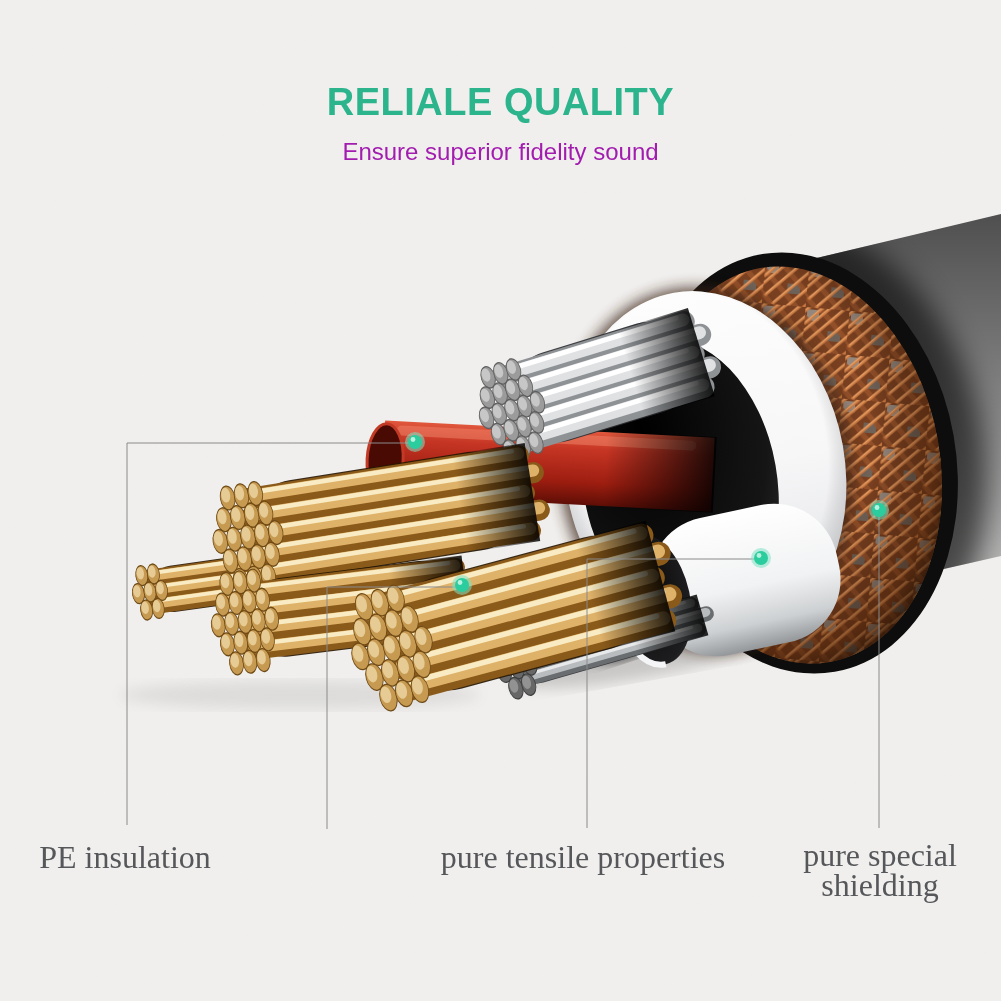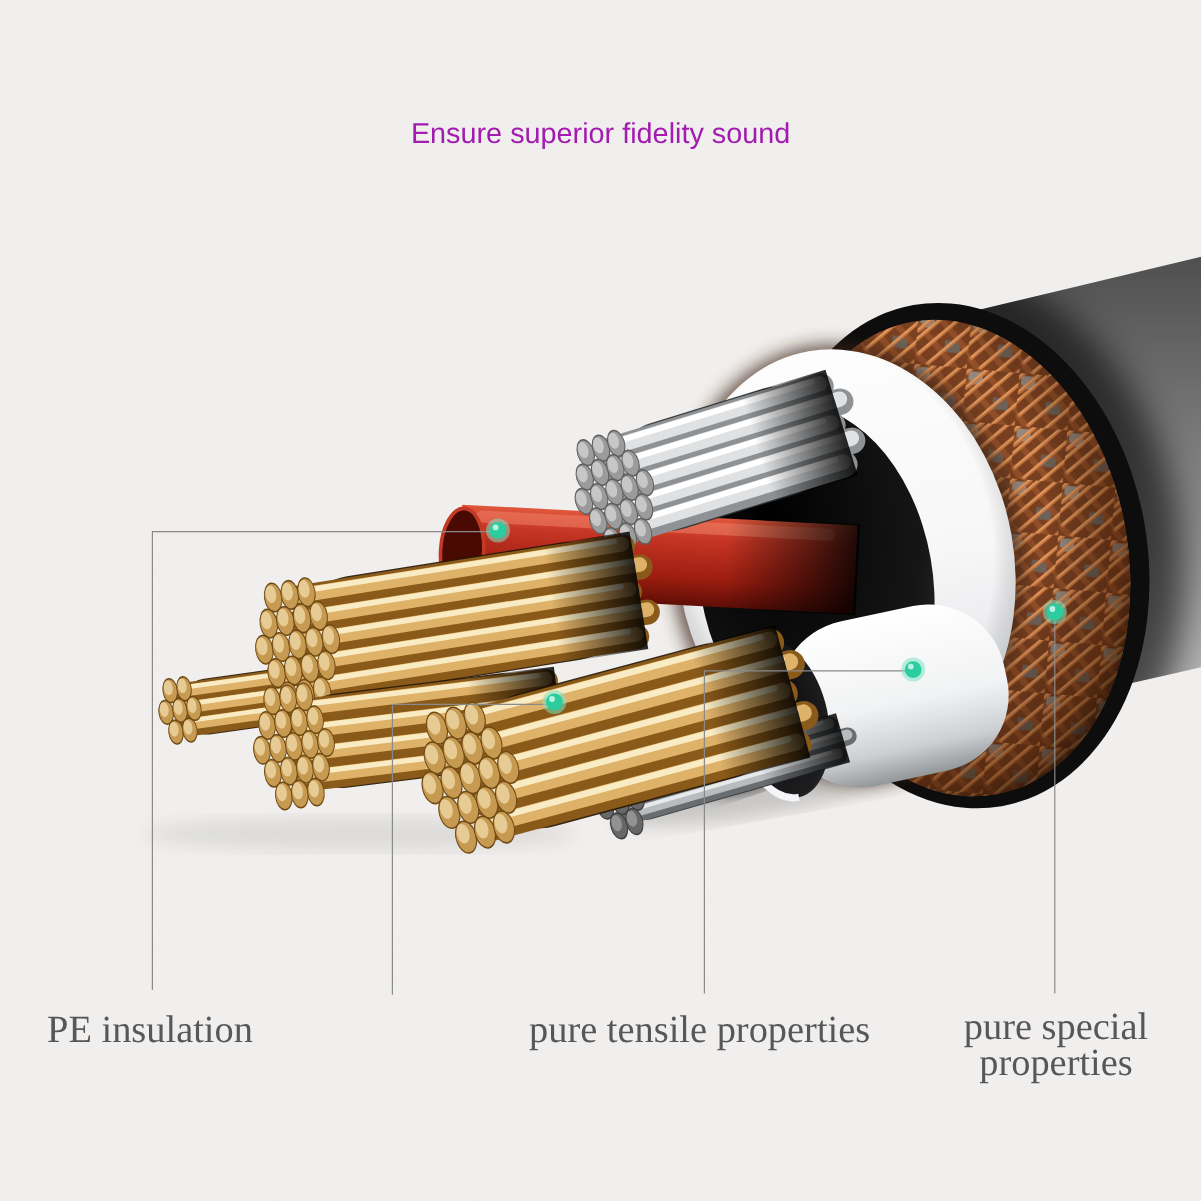--- a/index.html
+++ b/index.html
@@ -12,20 +12,21 @@
   .callout{position:absolute;transform:translateX(-50%);text-align:center;font-size:32px;
            color:#56575a;line-height:30px;white-space:nowrap;z-index:4;font-family:Liberation Serif, serif;}
   .callout span{display:block;}
 </style>
 </head>
 <body>
 
 <div class="stage">
 
   <div class="header">
+    <div class="title">RELIALE QUALITY</div>
     <div class="subtitle">Ensure superior fidelity sound</div>
   </div>
 
   <svg id="art" viewBox="0 0 1001 1001">
     <defs>
       <clipPath id="bdClip">
           <polygon points="758,272 1001,214 1001,556 772,608"></polygon>
         </clipPath>
       <linearGradient id="wallG" x1="0" y1="214" x2="0" y2="615" gradientUnits="userSpaceOnUse">
         <stop offset="0" stop-color="#4f4f4f"></stop>
@@ -474,15 +475,15 @@
   </svg>
 
   <div class="callout" style="left:125px;top:842px">
     <span>PE insulation</span>
   </div>
   <div class="callout" style="left:583px;top:842px">
     <span>pure tensile properties</span>
   </div>
   <div class="callout" style="left:880px;top:840px">
     <span>pure special</span>
-    <span>properties</span>
+    <span>shielding</span>
   </div>
 </div>
 
 </body></html>

